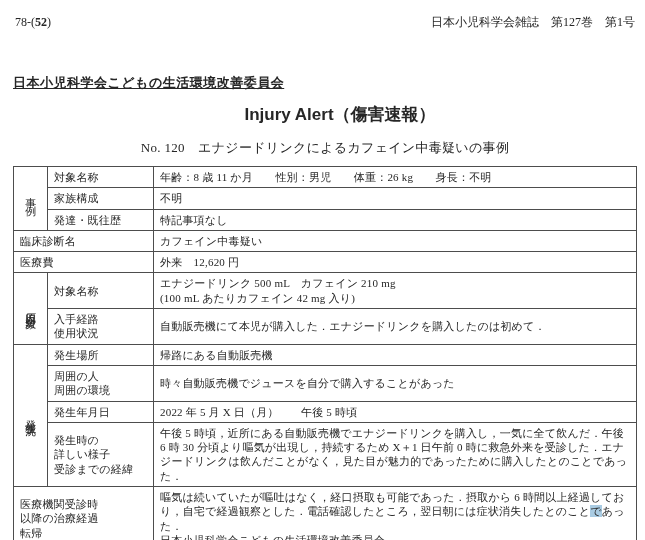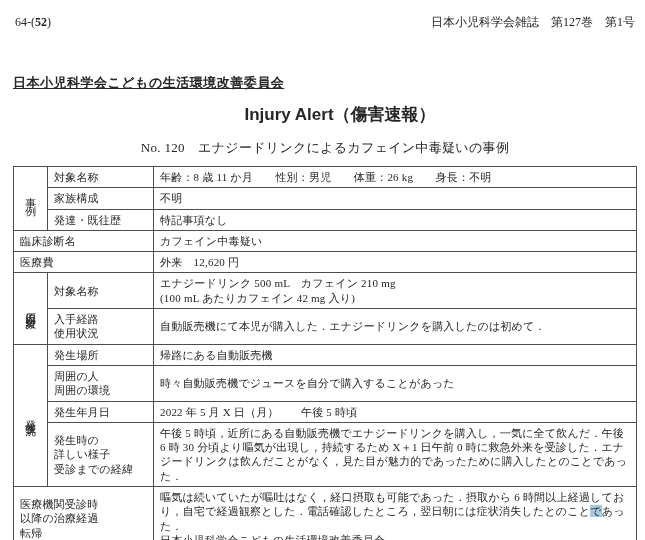--- a/index.html
+++ b/index.html
@@ -79,21 +79,21 @@
   td.lbl { }
   td.val { }
   .hl { white-space: pre-line; }
 </style>
 </head>
 <body>
 
 <div class="page">
 
   <div class="topbar">
-    <span><span>64-(</span><span class="bold">52</span><span>)</span></span>
+    <span><span>78-(</span><span class="bold">52</span><span>)</span></span>
     <span>日本小児科学会雑誌　第127巻　第1号</span>
   </div>
 
   <div class="committee">日本小児科学会こどもの生活環境改善委員会</div>
 
   <div class="report-title">Injury Alert（傷害速報）</div>
 
   <div class="case-title">No. 120　エナジードリンクによるカフェイン中毒疑いの事例</div>
 
   <table class="case-table">

